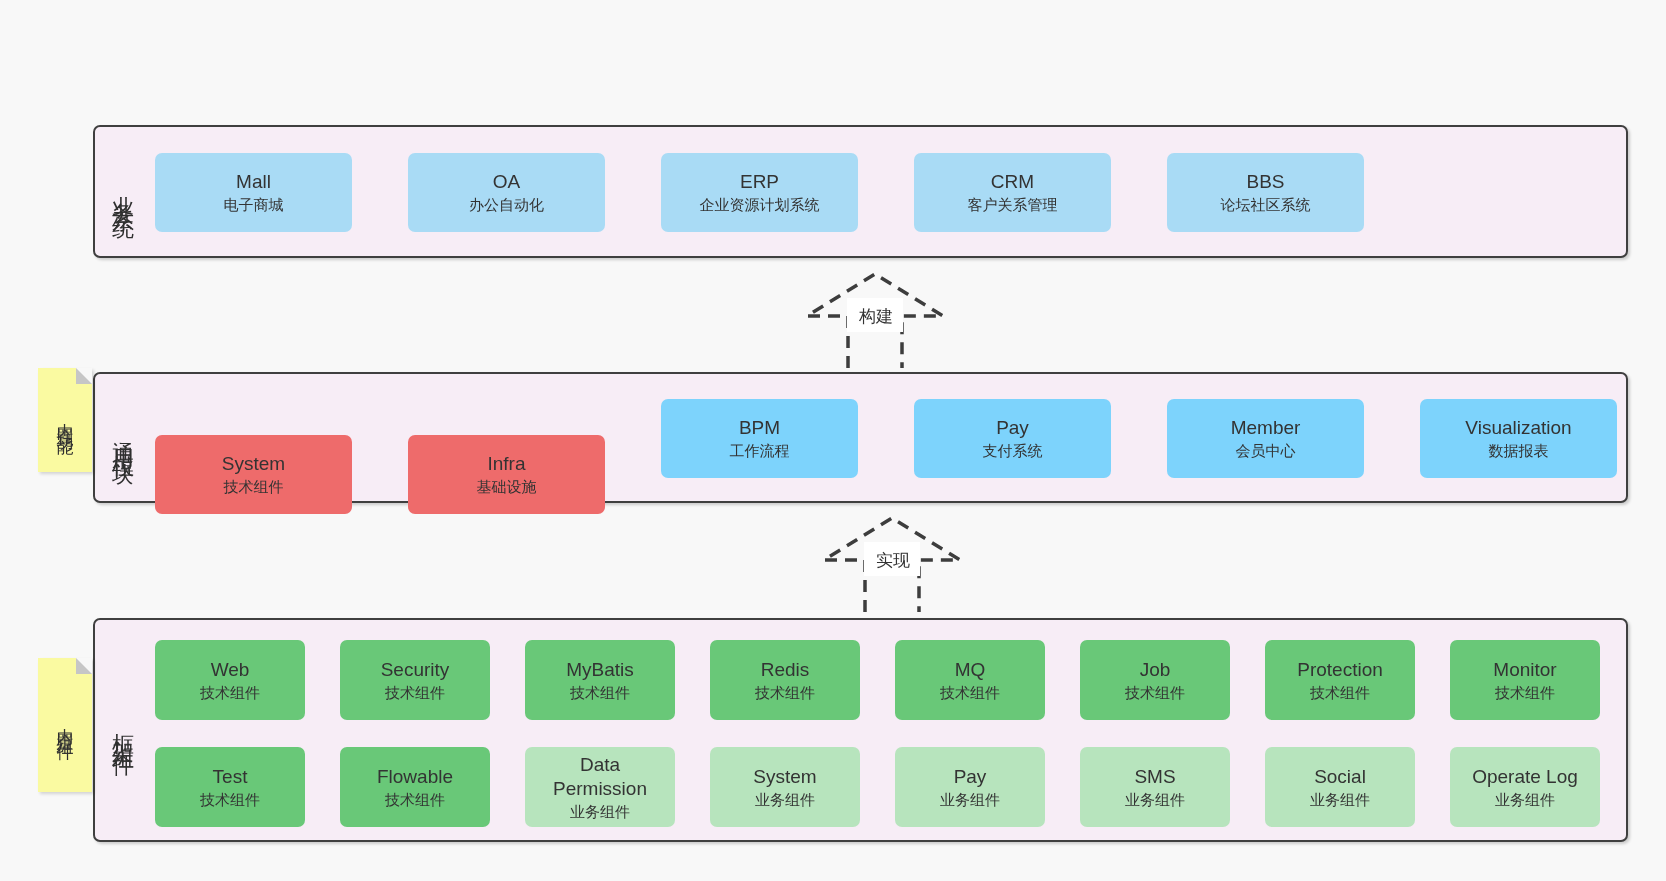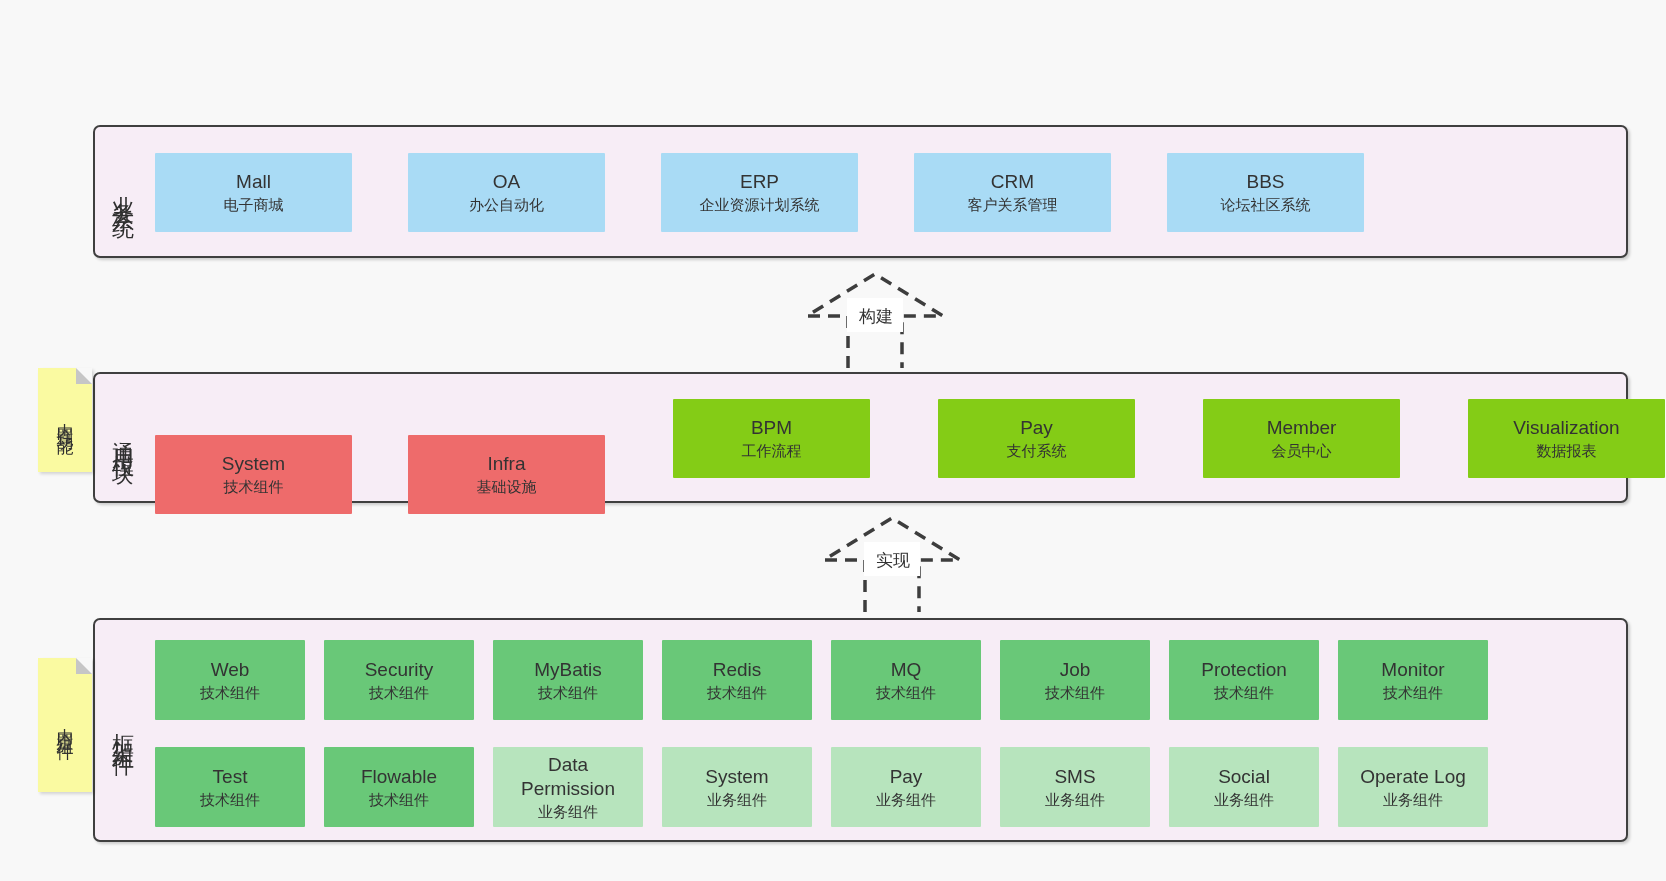--- a/index.html
+++ b/index.html
@@ -30,39 +30,39 @@
   .band-label{
     position:absolute;left:10px;top:0;bottom:0;width:36px;
     display:flex;align-items:center;justify-content:center;
     writing-mode:vertical-rl;text-orientation:upright;
     font-size:22px;letter-spacing:7px;color:#2f2f2f;
   }
 
   
   .row{position:absolute;left:60px;display:flex;}
   .row-wide{gap:56px;}
-  .row-narrow{gap:19px;}
+  .row-narrow{gap:35px;}
   .band-1 .row{top:26px;}
   .band-2 .row{top:25px;}
   .band-3 .row.r1{top:20px;}
   .band-3 .row.r2{top:127px;}
 
   .box{
-    border-radius:1px;
+    border-radius:7px;
     display:flex;flex-direction:column;align-items:center;justify-content:center;
     text-align:center;line-height:1.3;
     padding:8px 6px;box-sizing:border-box;
   }
   .row-wide .box{width:197px;height:79px;}
   .row-narrow .box{width:150px;height:80px;}
   .box-name{font-size:19px;}
   .box-desc{font-size:15px;}
   .c-blue{background:#a9dbf5;}
   .c-red{background:#ee6b6b;margin-top:36px;}
-  .c-pink{background:#84cc16;margin-left:12px;}
+  .c-pink{background:#7dd3fc;}
   .c-green{background:#69c878;}
   .c-green-light{background:#b7e4bd;}
 
   
   .sticky{
     position:absolute;left:38px;width:54px;
     background:#fafaa1;
     box-shadow:2px 2px 3px rgba(0,0,0,0.15);
     display:flex;align-items:center;justify-content:center;
     writing-mode:vertical-rl;text-orientation:upright;

